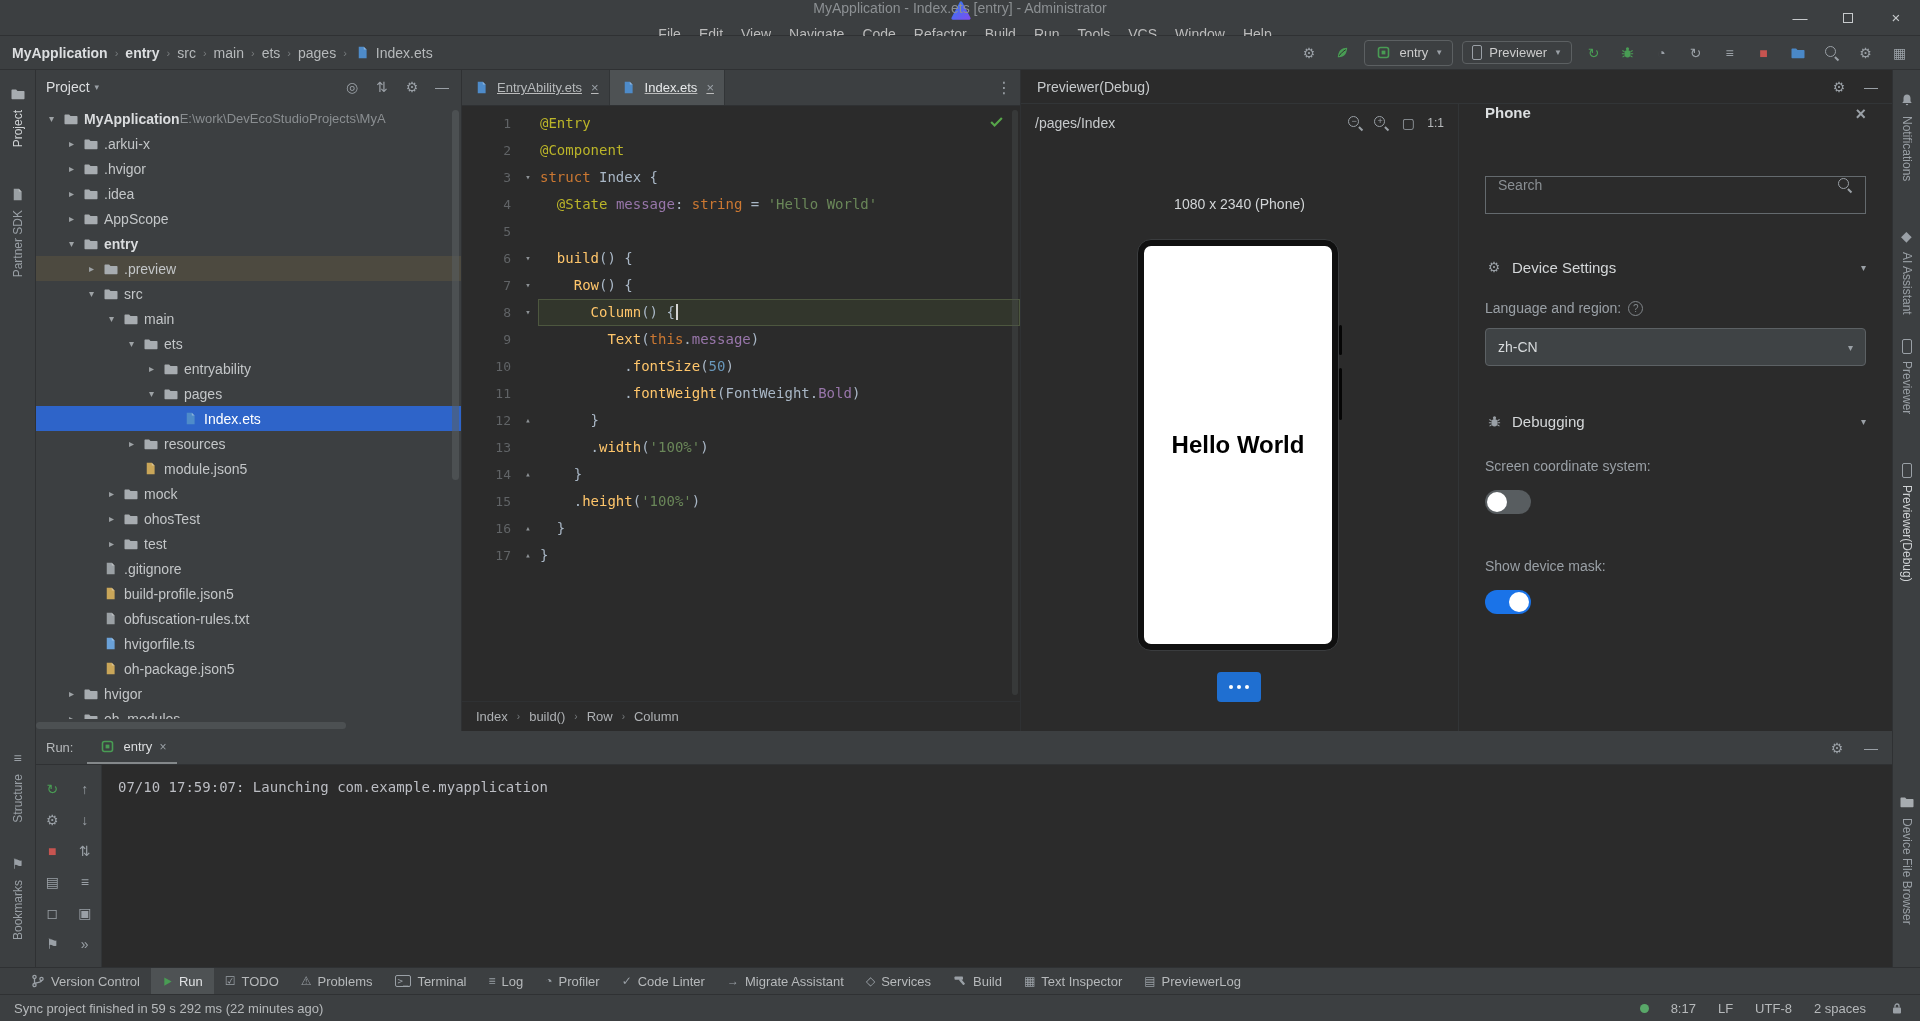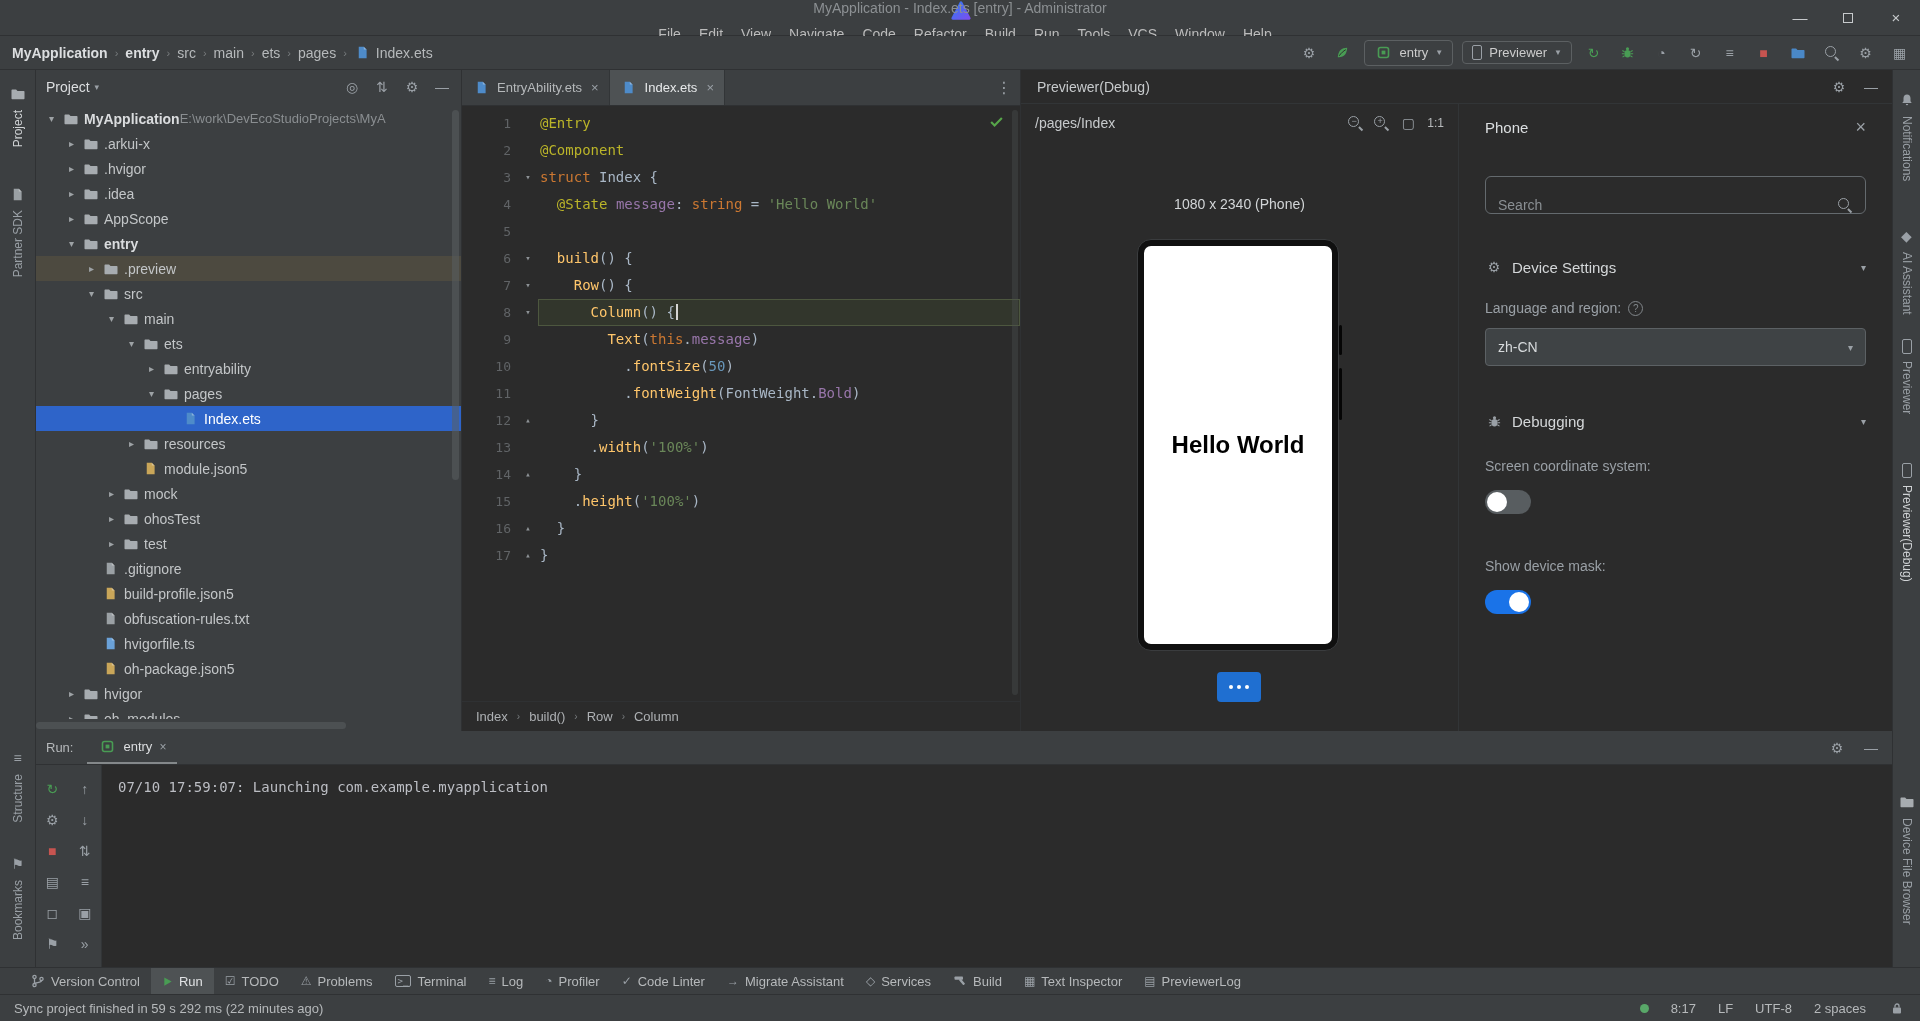--- a/index.html
+++ b/index.html
@@ -56,21 +56,21 @@
 .trow .lbl{padding-left:4px;}
 .trow.bold .lbl{font-weight:bold;color:#dadcde;}
 .trow.selected{background:#2e64c9;}
 .trow.selected .lbl{color:#fff;}
 .trow.msel{background:#4d4a40;}
 .trow .hint{color:#8a8e91;margin-left:0;font-size:13px;}
 .psb-v{position:absolute;right:2px;top:40px;width:7px;height:370px;background:#5a5e60;border-radius:4px;opacity:.55;}
 .psb-h{position:absolute;left:0;bottom:2px;height:7px;width:310px;background:#5a5e60;border-radius:4px;opacity:.55;}
 
 #editor{position:absolute;left:462px;top:70px;width:558px;height:661px;background:#2b2b2b;}
-#editor-tabs{height:36px;background:#3c3f41;display:flex;align-items:stretch;border-bottom:1px solid #2f3133;position:relative;}
+#editor-tabs{height:36px;background:#3c3f41;display:flex;align-items:stretch;border-bottom:1px solid #2f3133;position:relative;text-decoration:underline;}
 .etab{display:flex;align-items:center;gap:7px;padding:0 10px;font-size:13px;color:#b6b9bb;border-right:1px solid #323537;}
 .etab.active{background:#4e5254;color:#e8eaeb;}
 .etab .x{color:#9aa0a6;font-size:13px;margin-left:2px;}
 #tabs-kebab{position:absolute;right:8px;top:0;height:100%;display:flex;align-items:center;color:#9aa0a6;font-size:16px;}
 #code{position:absolute;top:36px;left:0;right:0;bottom:30px;font-family:"DejaVu Sans Mono","Liberation Mono",monospace;font-size:14px;overflow:hidden;padding-top:4px;}
 .cline{display:flex;height:27px;line-height:27px;}
 .g-num{width:56px;flex:none;text-align:right;color:#606366;padding-right:7px;font-size:13px;}
 .g-fold{width:20px;flex:none;text-align:center;color:#8d9296;font-size:9px;}
 .c-body{flex:1;white-space:pre;padding-left:2px;}
 .cline.cur .c-body{background:#32362c;box-shadow:inset 0 0 0 1px #4d573f;}
@@ -92,24 +92,24 @@
 #phone{position:absolute;left:116px;top:135px;width:202px;height:412px;background:#101010;border:1px solid #3a3c3e;border-radius:14px;padding:6px;}
 #phone-screen{width:100%;height:100%;background:#ffffff;border-radius:7px;display:flex;align-items:center;justify-content:center;}
 #phone-text{font-size:24px;font-weight:bold;color:#000;}
 .ph-btn{position:absolute;right:-4px;width:3px;background:#050505;border-radius:2px;}
 #ph-btn1{top:85px;height:30px;}
 #ph-btn2{top:128px;height:52px;}
 #more-btn{position:absolute;left:196px;top:568px;width:44px;height:30px;background:#1f6fd1;border-radius:4px;display:flex;align-items:center;justify-content:center;gap:4px;}
 #more-btn i{width:4px;height:4px;border-radius:50%;background:#fff;}
 
 #device-panel{position:absolute;left:437px;top:34px;right:0;bottom:0;border-left:1px solid #323537;padding:0 26px;background:#2b2b2b;}
-#dp-title-row{height:46px;display:flex;align-items:center;}
+#dp-title-row{height:46px;display:flex;font-weight:bold;}
 #dp-title{font-size:15px;color:#dcdfe1;flex:1;}
 #dp-close{color:#9aa0a6;font-size:18px;}
-#dp-search{margin-top:26px;height:38px;border:1px solid #646a6e;border-radius:6px;display:flex;align-items:flex-end;padding:0 12px;gap:8px;}
+#dp-search{margin-top:26px;height:38px;border:1px solid #646a6e;border-radius:0;display:flex;align-items:flex-start;padding:0 12px;gap:8px;}
 #dp-search input{flex:1;background:transparent;border:none;outline:none;color:#ddd;font-size:14px;font-family:inherit;}
 #dp-search input::placeholder{color:#8a8f93;}
 .dp-section{display:flex;align-items:center;gap:9px;font-size:15px;color:#d4d7d9;}
 #dp-sec-device{margin-top:44px;}
 #dp-sec-debug{margin-top:46px;}
 .dp-section .spacer{flex:1;}
 .sec-chev{color:#9aa0a6;font-size:10px;}
 .dp-label{font-size:14px;color:#9aa0a6;display:flex;align-items:center;gap:7px;}
 #dp-lang-label{margin-top:24px;}
 #dp-coord-label{margin-top:28px;}

